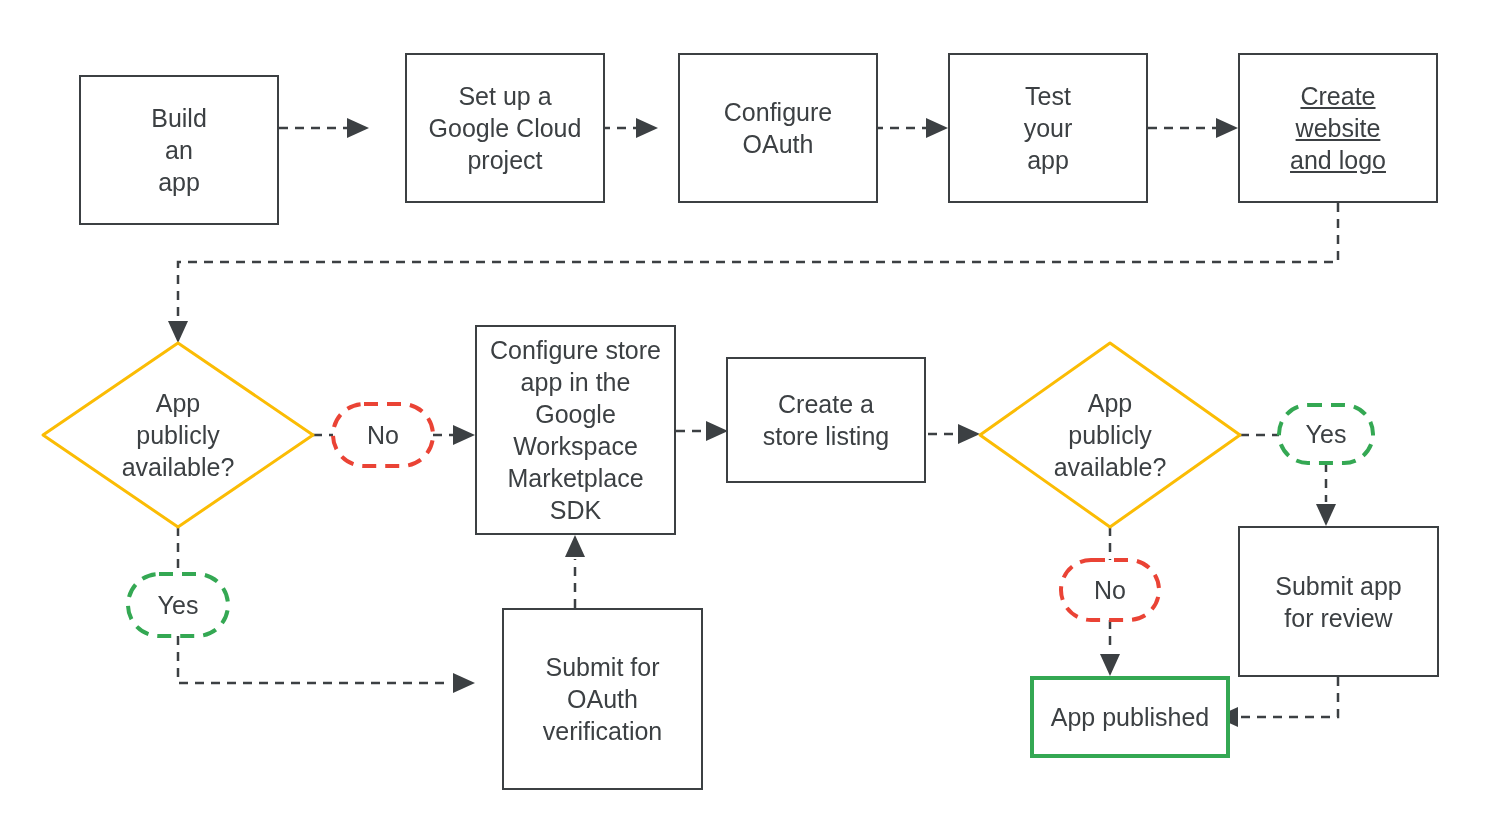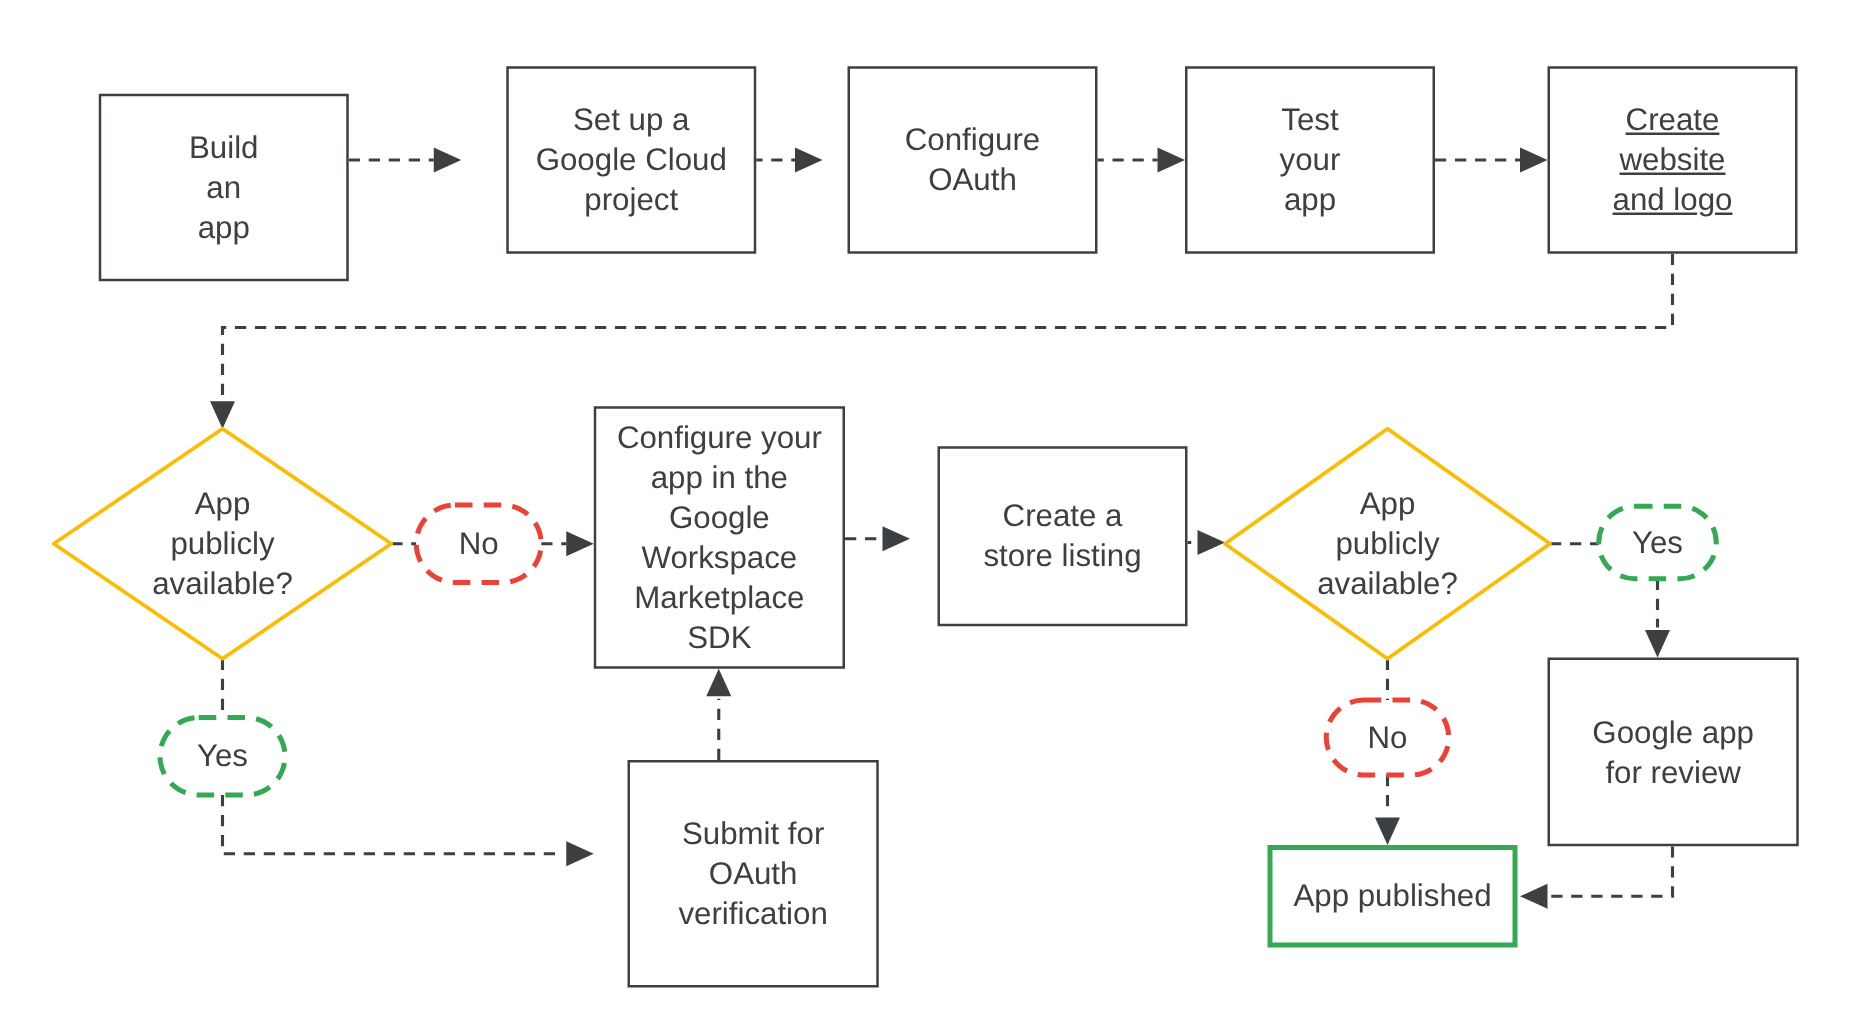--- a/index.html
+++ b/index.html
@@ -54,20 +54,21 @@
     align-items: center;
     justify-content: center;
     text-align: center;
     white-space: pre-line;
     font-size: 25px;
     line-height: 32px;
     color: var(--ink);
   }
   .box.published {
     border: 4px solid var(--published-green);
+    margin-left: 16px;
   }
   .float-label {
     position: absolute;
     transform: translate(-50%, -50%);
     text-align: center;
     white-space: pre-line;
     font-size: 25px;
     line-height: 32px;
     color: var(--ink);
   }
@@ -171,31 +172,31 @@
 OAuth</div>
 
   <div class="box" style="left:948px; top:53px;  width:200px; height:150px;">Test
 your
 app</div>
 
   <div class="box" style="left:1238px; top:53px; width:200px; height:150px;text-decoration:underline;">Create
 website
 and logo</div>
 
-  <div class="box" style="left:475px; top:325px; width:201px; height:210px;">Configure your
+  <div class="box" style="left:475px; top:325px; width:201px; height:210px;">Configure store
 app in the
 Google
 Workspace
 Marketplace
 SDK</div>
 
-  <div class="box" style="left:750px; top:357px; width:200px; height:144px;">Create a
+  <div class="box" style="left:726px; top:357px; width:200px; height:126px;">Create a
 store listing</div>
 
-  <div class="box" style="left:1238px; top:526px; width:201px; height:151px;">Google app
+  <div class="box" style="left:1238px; top:526px; width:201px; height:151px;">Submit app
 for review</div>
 
   <div class="box published" style="left:1014px; top:676px; width:200px; height:82px;">App published</div>
 
   <div class="box" style="left:502px; top:608px; width:201px; height:182px;">Submit for
 OAuth
 verification</div>
 
   <div class="float-label" style="left:178px; top:435px;">App
 publicly

